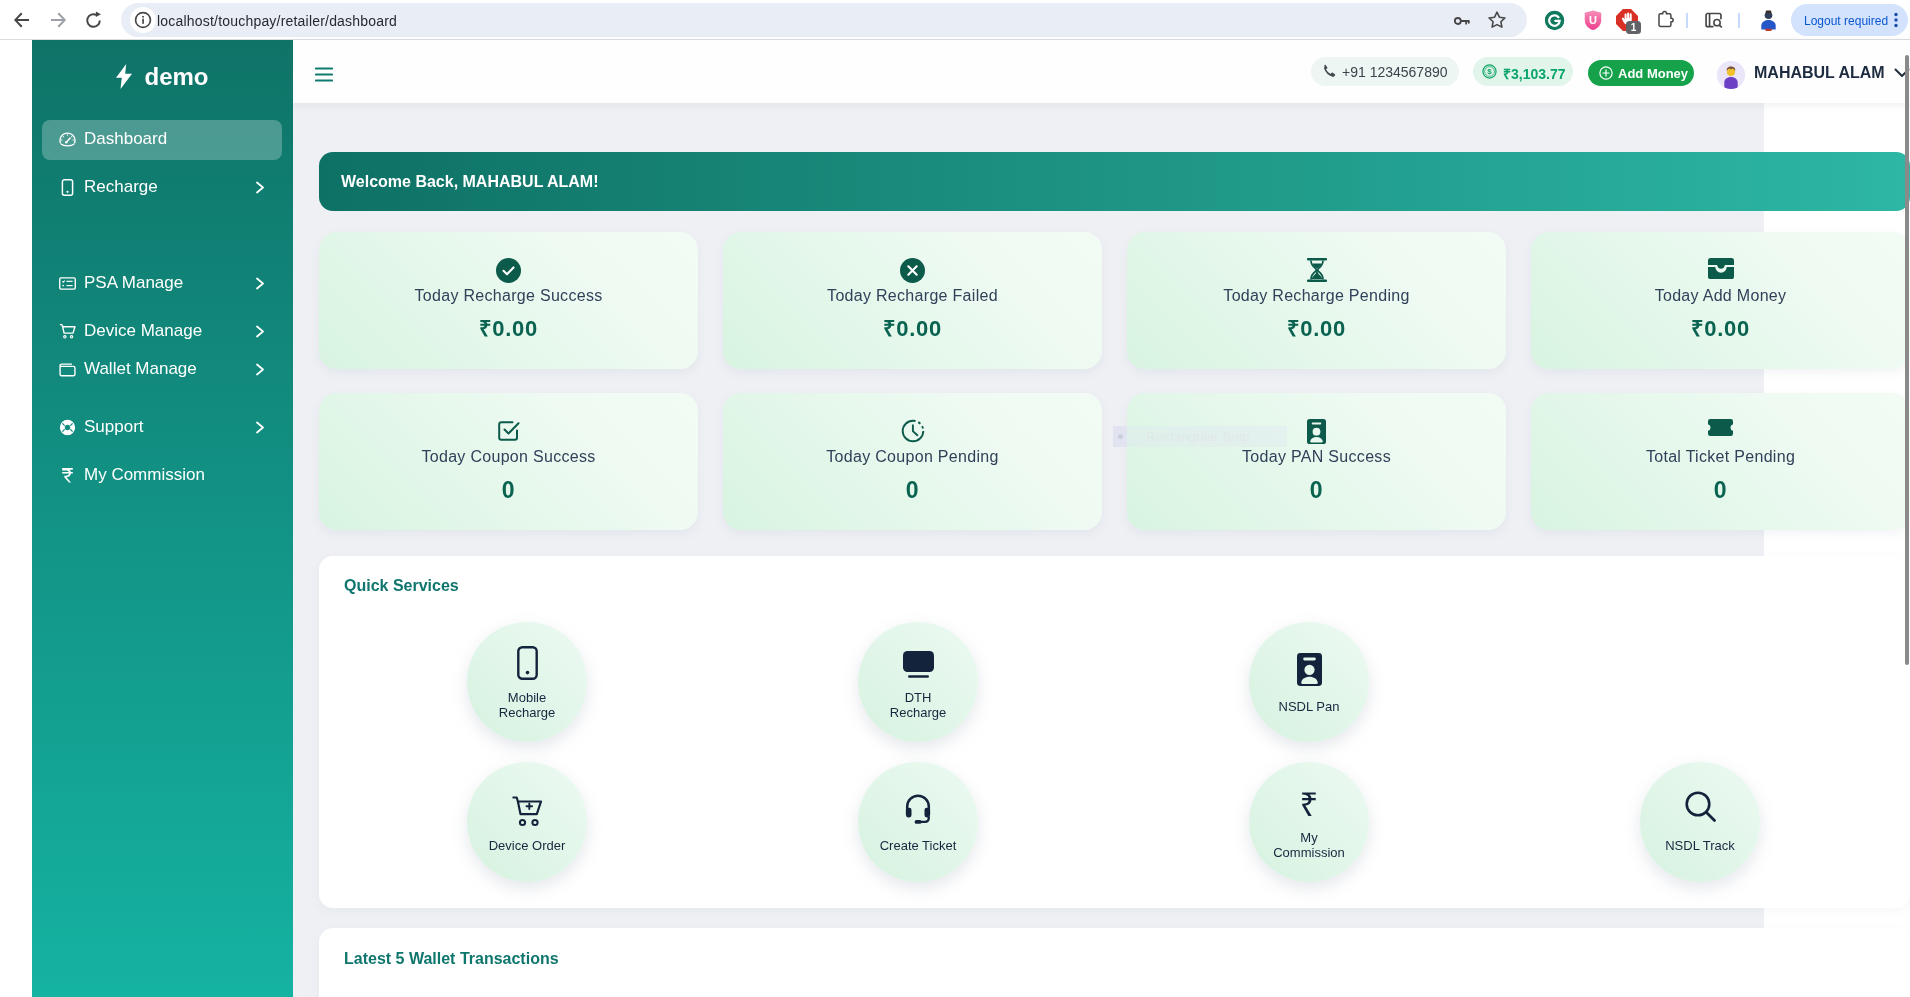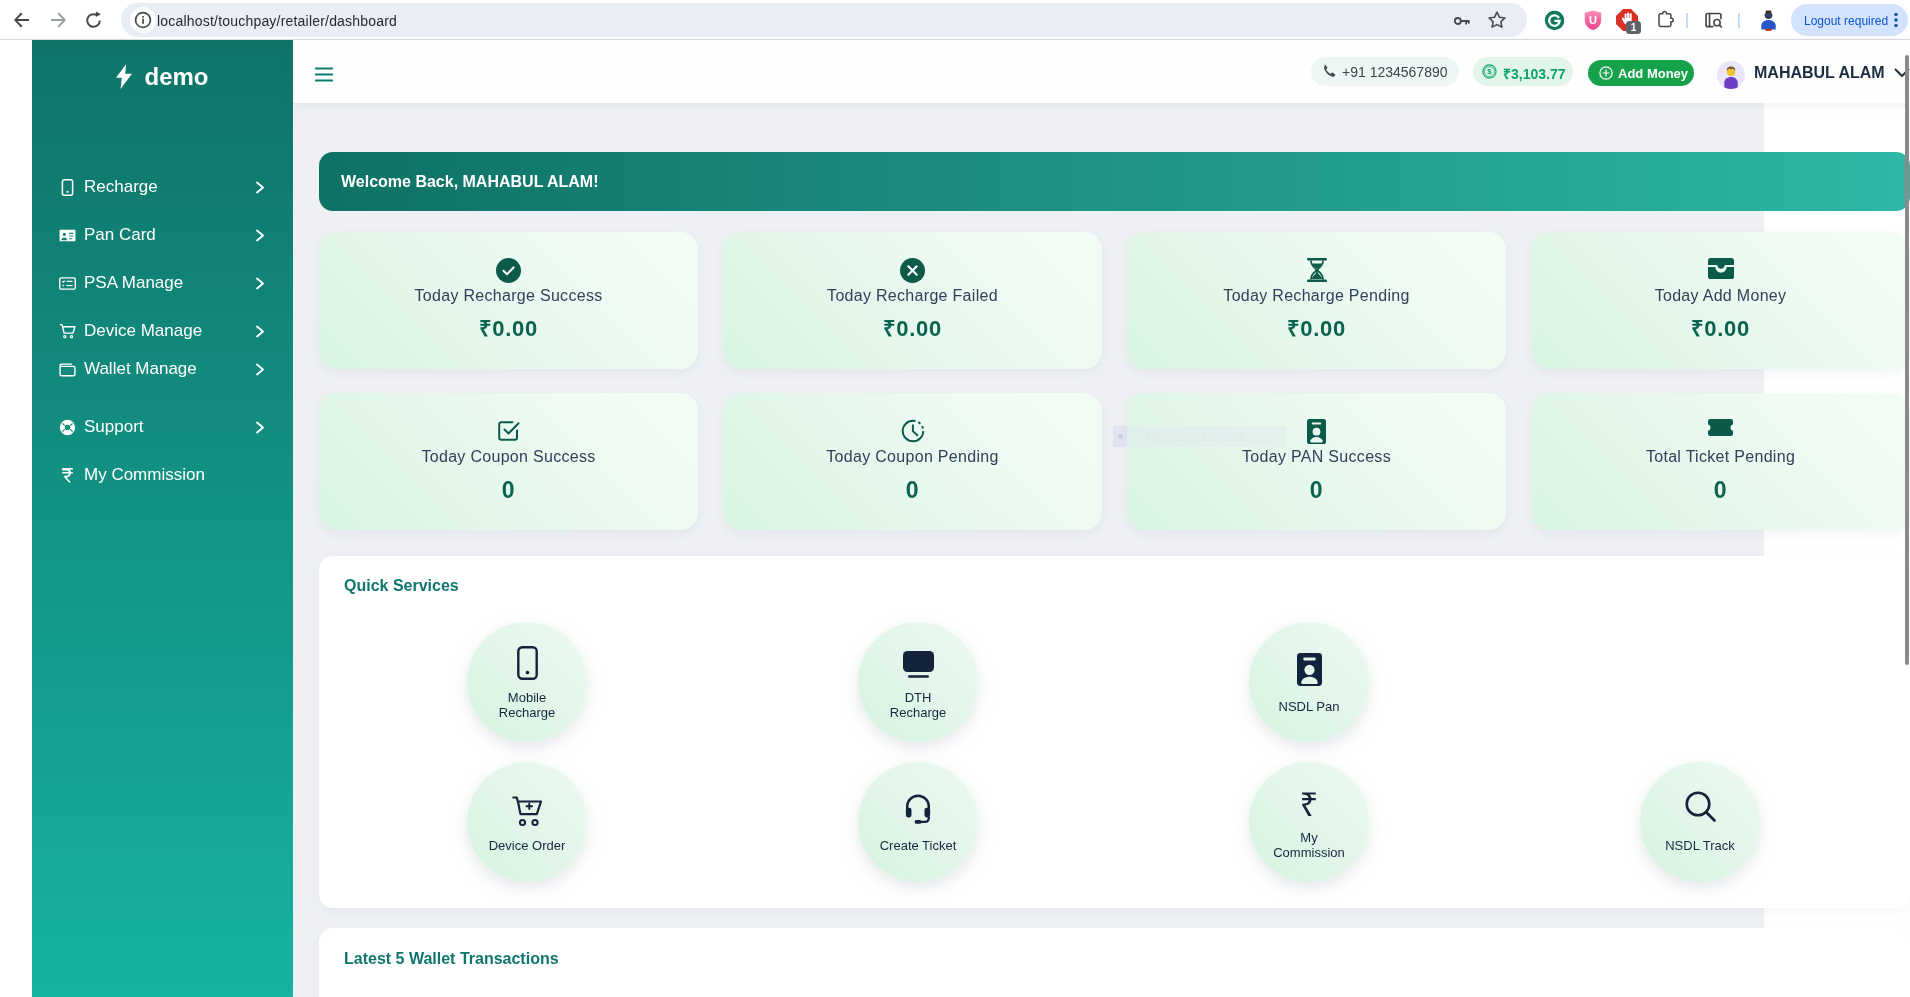--- a/index.html
+++ b/index.html
@@ -147,35 +147,36 @@
         <circle cx="2" cy="13.5" r="1.7" fill="#174ea6"></circle>
       </svg>
     </div>
 </div>
 
 <div id="app">
   <div id="sidebar">
     <div id="logo"><svg style="vertical-align:-4px;margin-right:12px;" width="16" height="25" viewBox="0 0 16 25">
           <path d="M10.2 0 0 13.7h5.8L4.5 25 16 9.8H9.2z" fill="#fff"></path>
         </svg>demo</div>
+    <div class="mitem mactive" style="top:80px;">
+      <svg class="micon" viewBox="0 0 16 16" width="17" height="17">
+          <path d="M1.6 11.8 A7 7 0 1 1 14.4 11.8" fill="none" stroke="#fff" stroke-width="1.25"></path>
+          <path d="M1.8 12.2 C4.5 14.6 11.5 14.6 14.2 12.2" fill="none" stroke="#fff" stroke-width="1.25"></path>
+          <path d="M8 3.2 v1.2 M3.6 5 l.8.8 M12.4 5 l-.8.8 M2.1 8.5h1.2 M12.7 8.5h1.2" stroke="#fff" stroke-width="1"></path>
+          <path d="M7.1 10.3 10.8 6.3" stroke="#fff" stroke-width="1.3"></path>
+          <circle cx="6.8" cy="10.6" r="1.15" fill="#fff"></circle>
+        </svg>
+      <span class="mlabel">Dashboard</span>
+    </div>
     <div class="mitem" style="top:128px;">
       <svg class="micon" viewBox="0 0 16 16" width="17" height="17">
           <rect x="3.2" y="0.8" width="9.6" height="14.4" rx="1.8" fill="none" stroke="#fff" stroke-width="1.4"></rect>
           <circle cx="8" cy="12.1" r="1" fill="#fff"></circle>
         </svg>
       <span class="mlabel">Recharge</span>
-      <svg class="mchev" width="13" height="13" viewBox="0 0 13 13">
-          <path d="M4 1.5 10 6.5 4 11.5" fill="none" stroke="#fff" stroke-width="1.8" stroke-linecap="round" stroke-linejoin="round"></path>
-        </svg>
-    </div>
-    <div class="mitem" style="top:176px;">
-      <svg class="micon" viewBox="0 0 16 16" width="17" height="17">
-          <path d="M1.5 2.5h13c.6 0 1 .4 1 1v9c0 .6-.4 1-1 1h-13c-.6 0-1-.4-1-1v-9c0-.6.4-1 1-1zm3.5 3a1.5 1.5 0 1 0 0 3 1.5 1.5 0 0 0 0-3zM2.2 12.5h5.6c-.2-1.6-1.3-2.7-2.8-2.7s-2.6 1.1-2.8 2.7zM9.5 5.5v1h4v-1zm0 2.5v1h4V8zm0 2.5v1h3v-1z" fill="#fff" fill-rule="evenodd"></path>
-        </svg>
-      <span class="mlabel">Pan Card</span>
       <svg class="mchev" width="13" height="13" viewBox="0 0 13 13">
           <path d="M4 1.5 10 6.5 4 11.5" fill="none" stroke="#fff" stroke-width="1.8" stroke-linecap="round" stroke-linejoin="round"></path>
         </svg>
     </div>
     <div class="mitem" style="top:224px;">
       <svg class="micon" viewBox="0 0 16 16" width="17" height="17">
           <rect x="0.7" y="2.7" width="14.6" height="10.6" rx="1.2" fill="none" stroke="#fff" stroke-width="1.3"></rect>
           <path d="M3.2 6 4 6.8 5.4 5.2" fill="none" stroke="#fff" stroke-width="1.1"></path>
           <rect x="7" y="5.4" width="5.8" height="1.1" fill="#fff"></rect>
           <circle cx="3.9" cy="9.9" r="0.8" fill="#fff"></circle>

